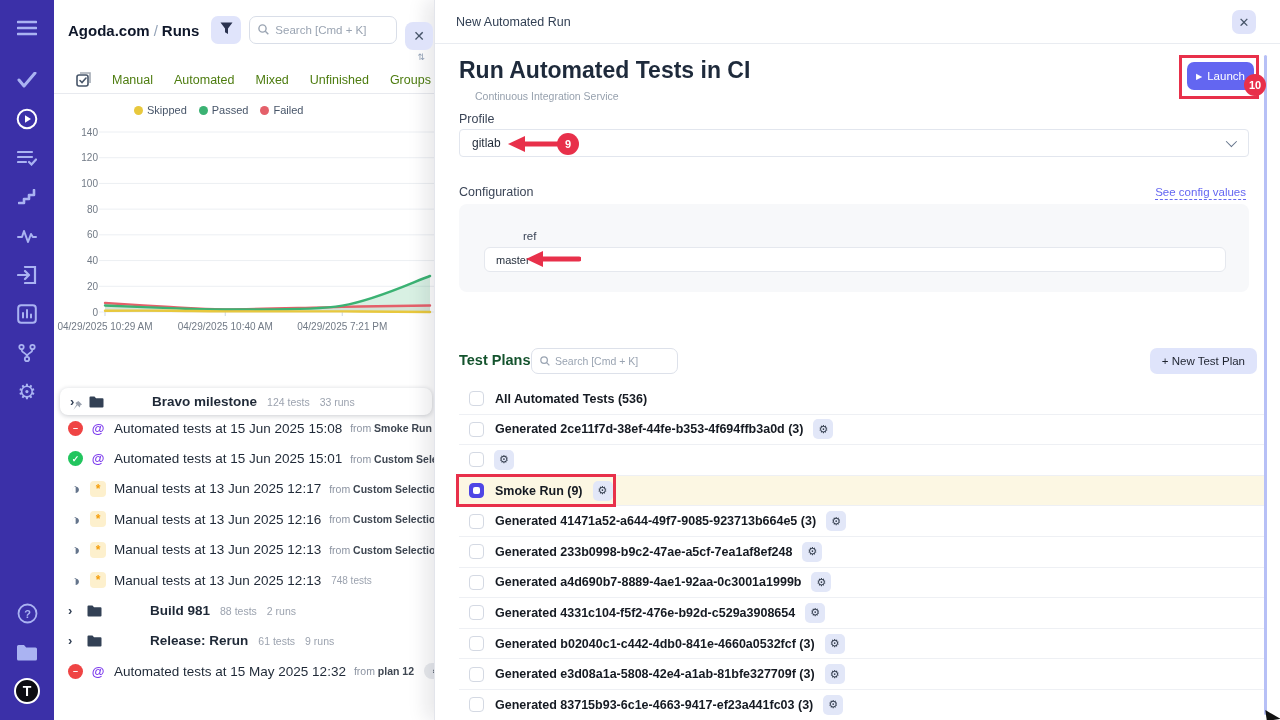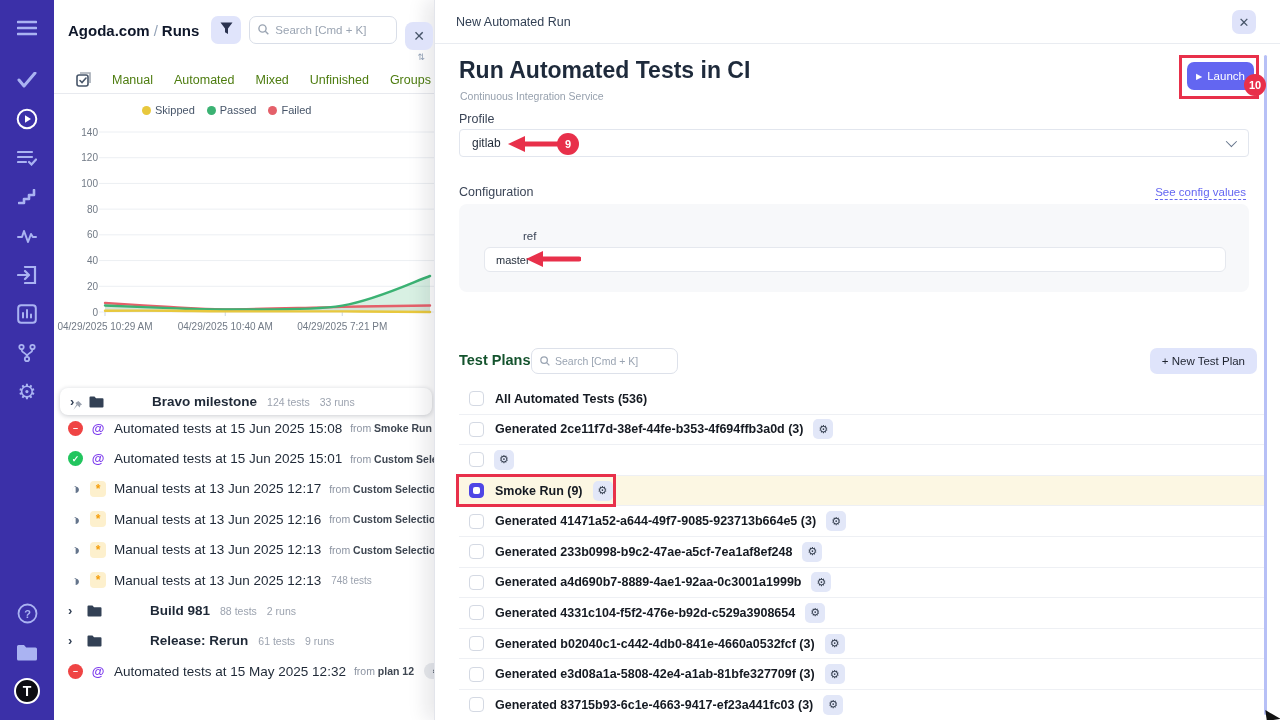--- a/index.html
+++ b/index.html
@@ -33,21 +33,21 @@
   .lp-search input::placeholder { color:#9aa4b2; }
   .lp-close { position:absolute; right:1px; top:8px; width:28px; height:28px; background:#dfe3fa; border-radius:8px;
     display:flex; align-items:center; justify-content:center; color:#475569; font-size:14px; cursor:pointer; z-index:3; }
   .lp-clip-glyph { position:absolute; right:9px; top:38px; font-size:9px; color:#94a3b8; }
 
   .tabbar { position:absolute; left:0; top:66px; width:100%; height:28px; border-bottom:1px solid #e8eaef;
     display:flex; align-items:center; }
   .tab-sel-icon { margin-left:22px; color:#475569; display:flex; cursor:pointer; }
   .tab { font-size:12.5px; color:#4d7c0f; margin-left:21px; cursor:pointer; white-space:nowrap; }
 
-  .legend { position:absolute; left:88px; top:104px; display:flex; gap:12px; align-items:center; }
+  .legend { position:absolute; left:80px; top:104px; display:flex; gap:12px; align-items:center; }
   .leg-item { display:flex; align-items:center; gap:4px; font-size:11px; color:#475569; }
   .leg-dot { width:9px; height:9px; border-radius:50%; }
 
   .chart-wrap { position:absolute; left:0; top:122px; width:380px; height:225px; }
 
   .runs-list { position:absolute; left:0; top:386px; width:380px; height:334px; }
   .run-row { position:relative; height:30.4px; display:flex; align-items:center; padding-left:14px;
     white-space:nowrap; overflow:hidden; cursor:pointer; }
   .run-row.card { background:#fff; border-radius:8px; box-shadow:0 1px 5px rgba(15,23,42,.22);
     margin:0 2px 0 6px; padding-left:10px; height:27px; top:2px; }
@@ -74,21 +74,21 @@
   .run-tests { font-size:10px; color:#9ca3af; margin-left:10px; }
 
   
   .panel { position:absolute; left:434px; top:0; width:846px; height:720px; background:#fff;
     border-left:1px solid #e3e5eb; box-shadow:-8px 0 18px rgba(15,23,42,.10); }
   .p-header { position:absolute; left:0; top:0; width:100%; height:44px; border-bottom:1px solid #e9ecf1; }
   .p-header-title { position:absolute; left:21px; top:15px; font-size:12.5px; color:#334155; }
   .p-close { position:absolute; right:24px; top:10px; width:24px; height:24px; background:#dfe3fa; border-radius:7px;
     display:flex; align-items:center; justify-content:center; color:#475569; font-size:13px; cursor:pointer; }
   .p-title { position:absolute; left:24px; top:57px; font-size:23px; font-weight:bold; color:#1e2a3b; }
-  .p-subtitle { position:absolute; left:25px; top:90px; font-size:10.5px; color:#97a1ae; }
+  .p-subtitle { position:absolute; left:40px; top:90px; font-size:10.5px; color:#97a1ae; }
 
   .launch-rect { position:absolute; left:744px; top:55px; width:80px; height:44px; border:3px solid #e8304a; z-index:4; }
   .launch-btn { position:absolute; left:752px; top:62px; width:67px; height:28px; background:#6366f1; border:0;
     border-radius:7px; color:#fff; font-size:11.5px; display:flex; align-items:center; justify-content:center; gap:5px;
     cursor:pointer; z-index:5; font-family:"Liberation Sans",sans-serif; }
   .launch-btn .tri { font-size:8px; }
   .badge { position:absolute; width:22px; height:22px; border-radius:50%; background:#e8304a; color:#fff;
     font-size:11px; font-weight:bold; display:flex; align-items:center; justify-content:center; z-index:6; }
   .badge-10 { left:809px; top:74px; }
   .badge-9  { left:122px; top:133px; }

